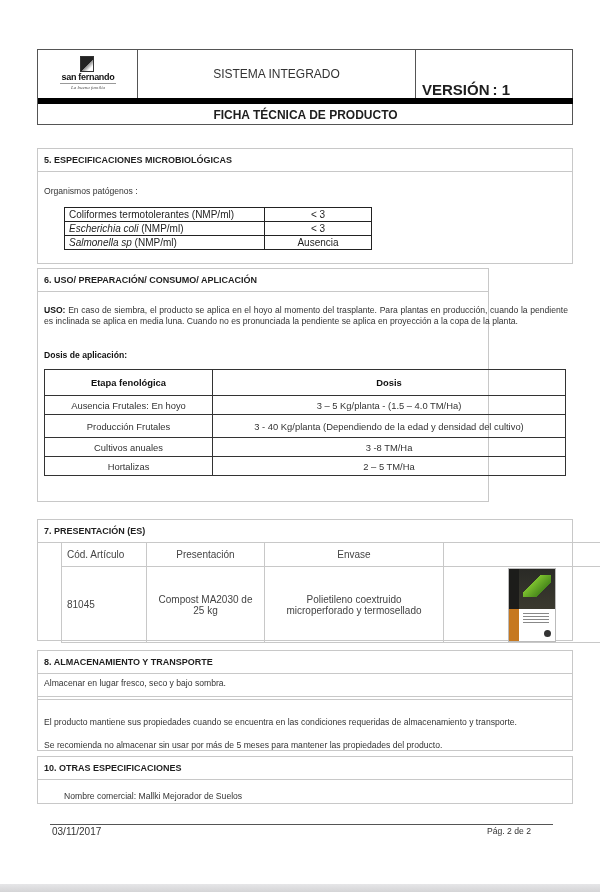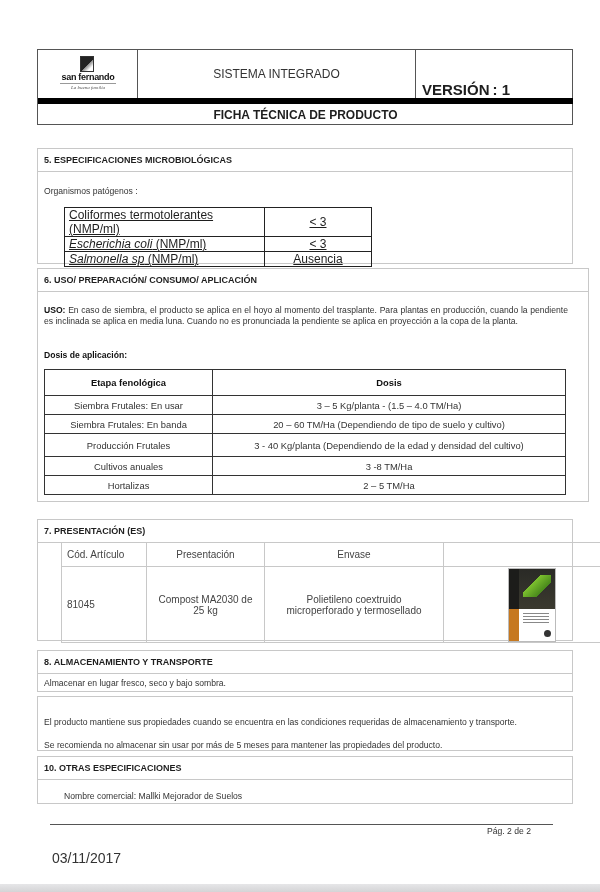--- a/index.html
+++ b/index.html
@@ -32,21 +32,21 @@
   .logo-tag { position:absolute; left: 0; width: 100px; top: 35px; text-align:center;
     font-size: 5px; font-style:italic; color:#555; font-family:"Liberation Serif", serif; }
 
   
   .sec { border: 1px solid #c8c8c8; }
   .sec-h { position:absolute; left:0; top:0; right:0; height: 22px; border-bottom: 1px solid #c8c8c8;
     font-weight: bold; font-size: 9px; padding-left: 6px; display:flex; align-items:center; }
   .txt { position:absolute; font-size: 8.6px; color:#333; line-height: 11px; }
 
   table { border-collapse: collapse; }
-  .micro { position:absolute; left: 26px; top: 58px; width: 308px; font-size: 12px; text-decoration: underline; }
+  .micro { position:absolute; left: 26px; top: 58px; width: 308px; font-size: 10px; }
   .micro td { border: 1px solid #222; height: 13px; padding: 0 4px; }
   .micro td.v { text-align:center; width: 98px; }
   .it { font-style: italic; }
 
   .dose { position:absolute; left: 6px; top: 100px; width: 522px; font-size: 9.4px; }
   .dose td, .dose th { border: 1px solid #333; height: 18px; text-align:center; padding:0 3px; color:#333; }
   .dose th { height: 25px; font-weight:bold; color:#111; }
   .dose .c1 { width: 161px; }
 
   .pres { position:absolute; left: -1px; top: 22px; width: 593px; font-size: 10px; margin-left: 24px; }
@@ -60,21 +60,21 @@
   .bag-leaf { position:absolute; left: 14px; top: 6px; width: 28px; height: 22px;
     background: linear-gradient(135deg, transparent 35%, #7bbf2e 36%, #4a8a1c 70%, transparent 71%); }
   .bag-side { position:absolute; left: 0; top: 0; width: 10px; height: 72px;
     background: linear-gradient(180deg,#1c1c1a 55%, #c6781f 56%); }
   .bag-lines { position:absolute; left: 14px; top: 44px; width: 26px; height: 10px;
     background: repeating-linear-gradient(180deg,#888 0 1px, transparent 1px 3px); }
   .bag-seal { position:absolute; right: 4px; bottom: 4px; width: 7px; height: 7px; border-radius:50%; background:#333; }
 
   
   .foot-rule { left: 50px; top: 824px; width: 503px; height: 1px; background: #555; }
-  .foot-date { left: 52px; top: 850px; font-size: 14px; color:#333; }
+  .foot-date { left: 52px; top: 826px; font-size: 10px; color:#333; }
   .foot-page { left: 487px; top: 826px; font-size: 8.6px; color:#333; }
   .bottom-bar { left: 0; top: 884px; width: 600px; height: 8px;
     background: linear-gradient(180deg,#e6e6e8,#d4d4d6); }
 </style>
 </head>
 <body>
 
 <div class="abs hdr">
   <div class="abs hdr-center">SISTEMA INTEGRADO</div>
   <div class="abs hdr-logo">
@@ -104,39 +104,35 @@
       <td class="v">&lt; 3</td>
     </tr>
     <tr>
       <td><span class="it">Salmonella sp</span><span> (NMP/ml)</span></td>
       <td class="v">Ausencia</td>
     </tr>
   </tbody>
     </table>
 </div>
 
-<div class="abs sec" style="left:37px; top:268px; width:552px; height:234px;">
+<div class="abs sec" style="left:37px; top:268px; width:452px; height:234px;">
   <div class="sec-h">6. USO/ PREPARACIÓN/ CONSUMO/ APLICACIÓN</div>
   <div class="txt" style="left:6px; top:36px; width:524px; text-align:justify;">
     <span class="k" style="color:#111">USO:</span><span> En caso de siembra, el producto se aplica en el hoyo al momento del trasplante. Para plantas en producción, cuando la pendiente es inclinada se aplica en media luna. Cuando no es pronunciada la pendiente se aplica en proyección a la copa de la planta.</span>
   </div>
   <div class="txt k" style="left:6px; top:81px; color:#111;">Dosis de aplicación:</div>
   <table class="dose">
     <tbody>
         <tr>
       <th class="c1">Etapa fenológica</th>
       <th>Dosis</th>
     </tr>
     <tr>
-      <td>Siembra Frutales: En usar</td>
+      <td>Ausencia Frutales: En hoyo</td>
       <td>3 – 5  Kg/planta -  (1.5 – 4.0 TM/Ha)</td>
-    </tr>
-    <tr>
-      <td>Siembra Frutales: En banda</td>
-      <td>20 – 60 TM/Ha  (Dependiendo de tipo de suelo y cultivo)</td>
     </tr>
     <tr>
       <td style="height:22px">Producción Frutales</td>
       <td>3 - 40 Kg/planta (Dependiendo de la edad y densidad del cultivo)</td>
     </tr>
     <tr>
       <td>Cultivos anuales</td>
       <td>3 -8 TM/Ha</td>
     </tr>
     <tr>
@@ -167,21 +163,21 @@
           <div class="bag-leaf"></div>
           <div class="bag-lines"></div>
           <div class="bag-seal"></div>
         </div>
       </td>
     </tr>
   </tbody>
     </table>
 </div>
 
-<div class="abs sec" style="left:37px; top:650px; width:536px; height:42px;">
+<div class="abs sec" style="left:37px; top:650px; width:536px; height:50px;">
   <div class="sec-h">8. ALMACENAMIENTO Y TRANSPORTE</div>
   <div class="txt" style="left:6px; top:27px;">Almacenar en lugar fresco, seco y bajo sombra.</div>
 </div>
 
 <div class="abs sec" style="left:37px; top:696px; width:536px; height:55px;">
   <div class="txt" style="left:6px; top:20px; width:520px;">El producto mantiene sus propiedades cuando se encuentra en  las condiciones requeridas de almacenamiento y transporte.</div>
   <div class="txt" style="left:6px; top:43px;">Se recomienda no almacenar sin usar por más de 5 meses para mantener las propiedades del producto.</div>
 </div>
 
 <div class="abs sec" style="left:37px; top:756px; width:536px; height:48px;">

